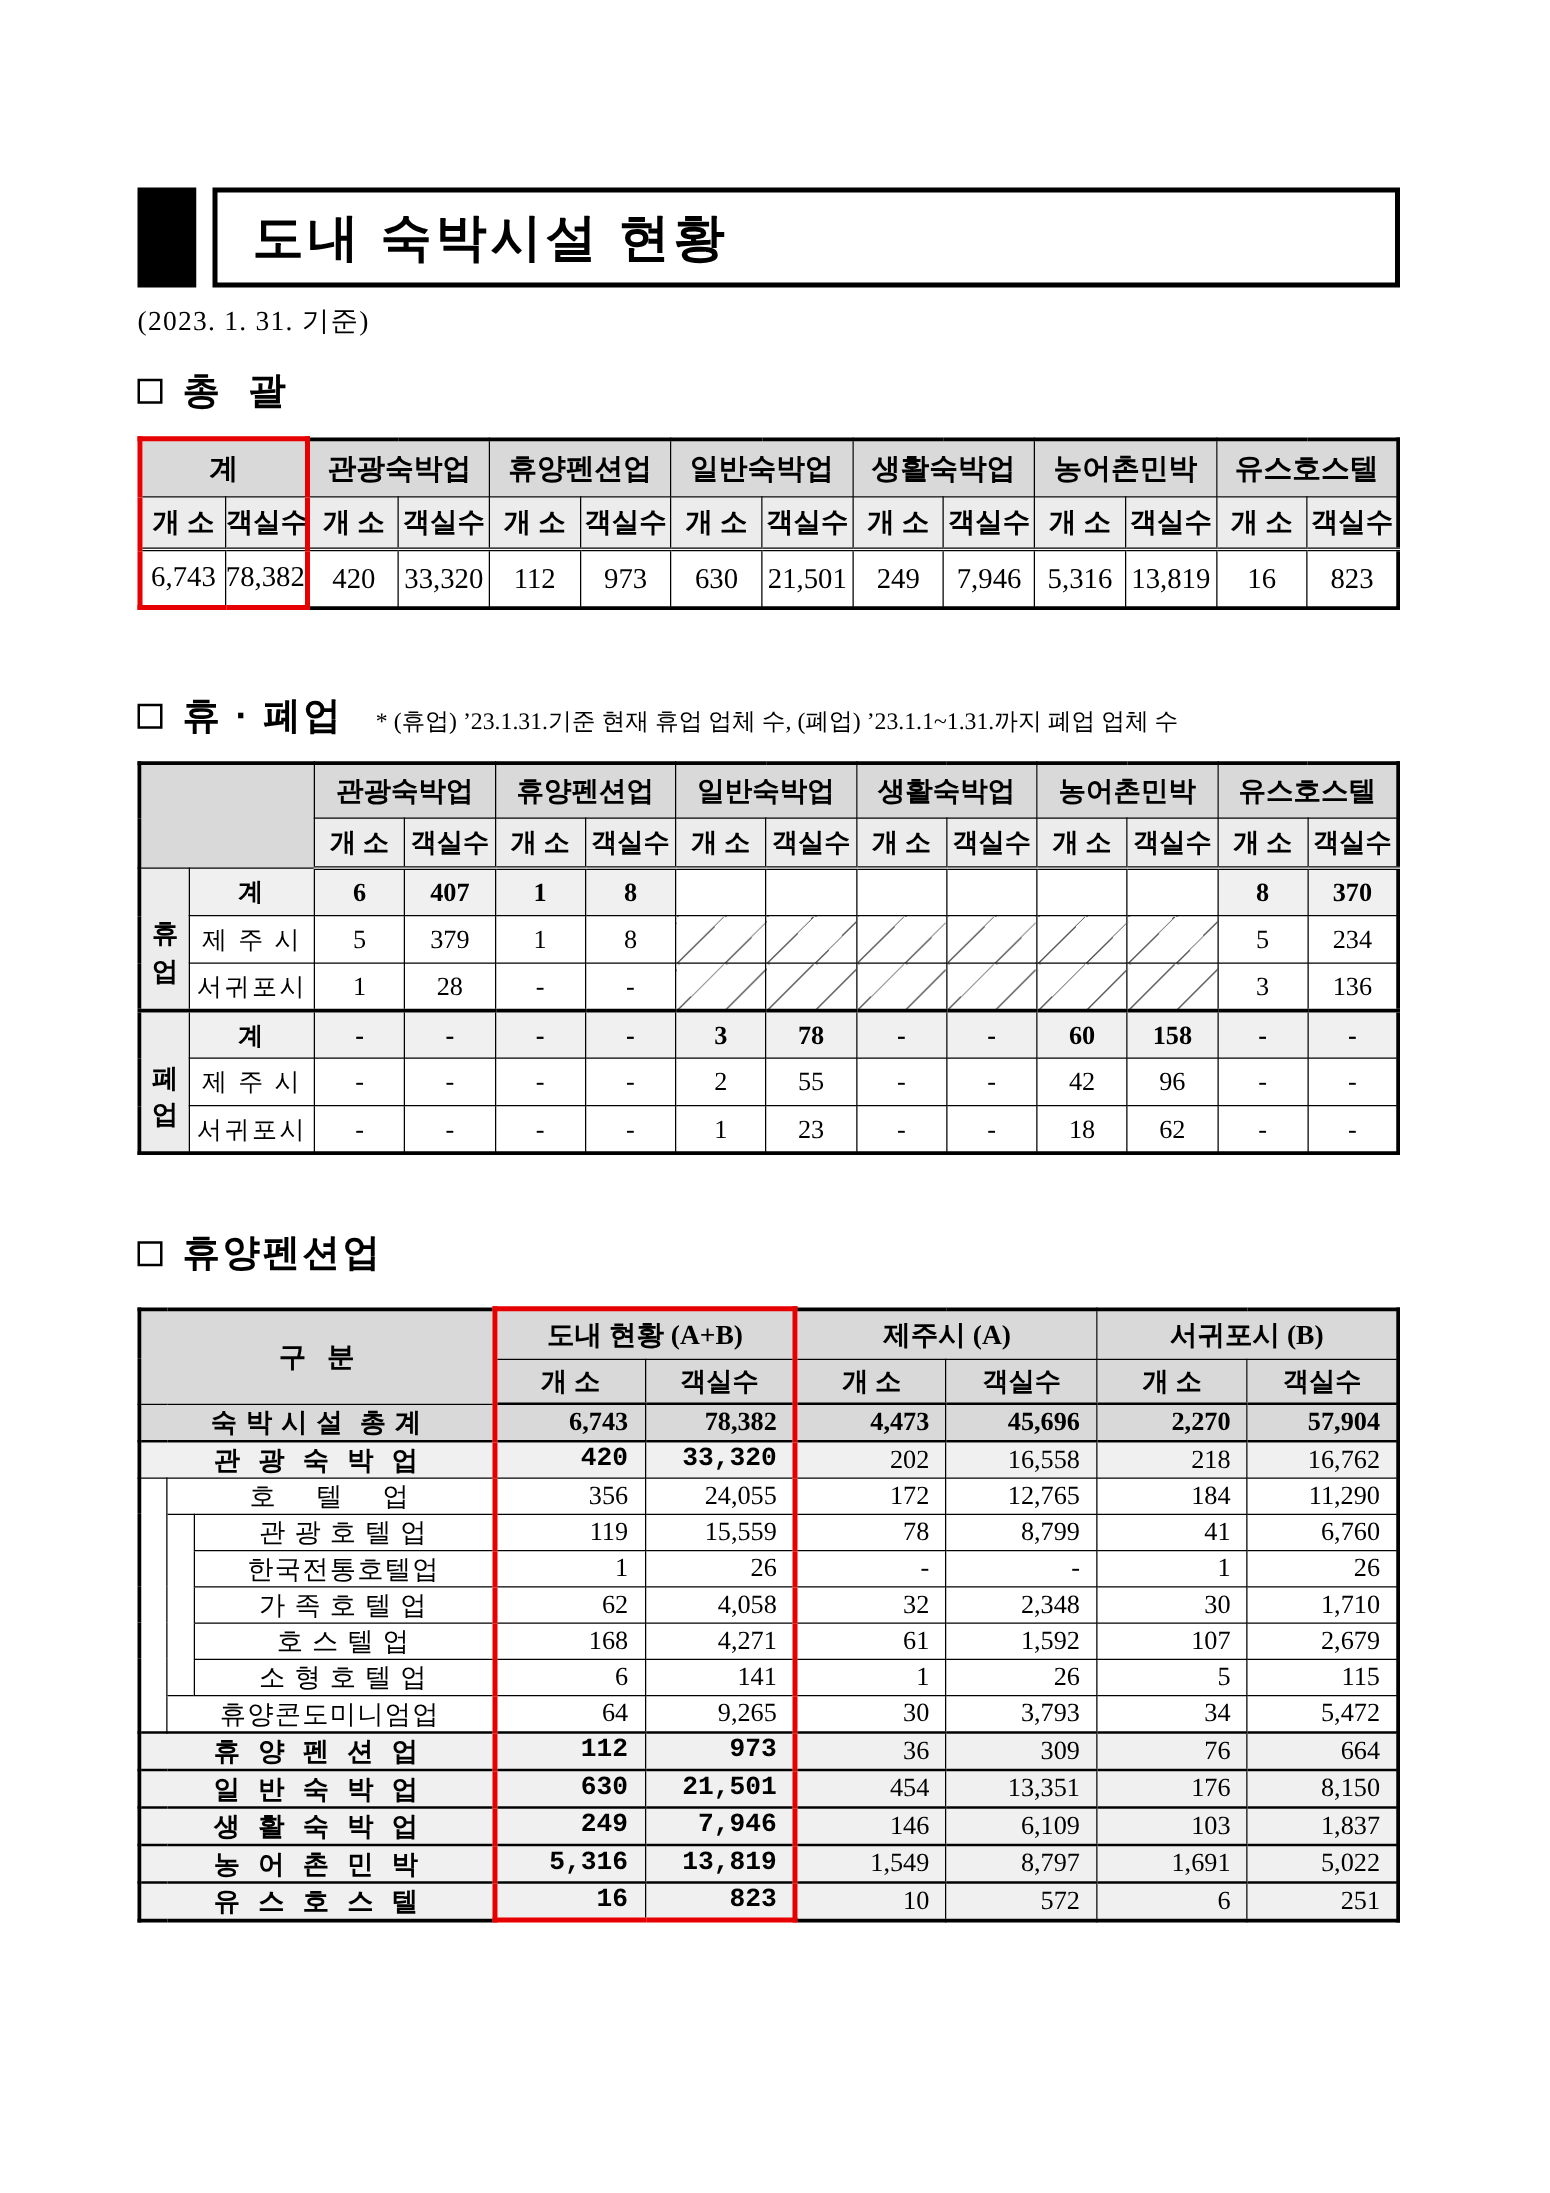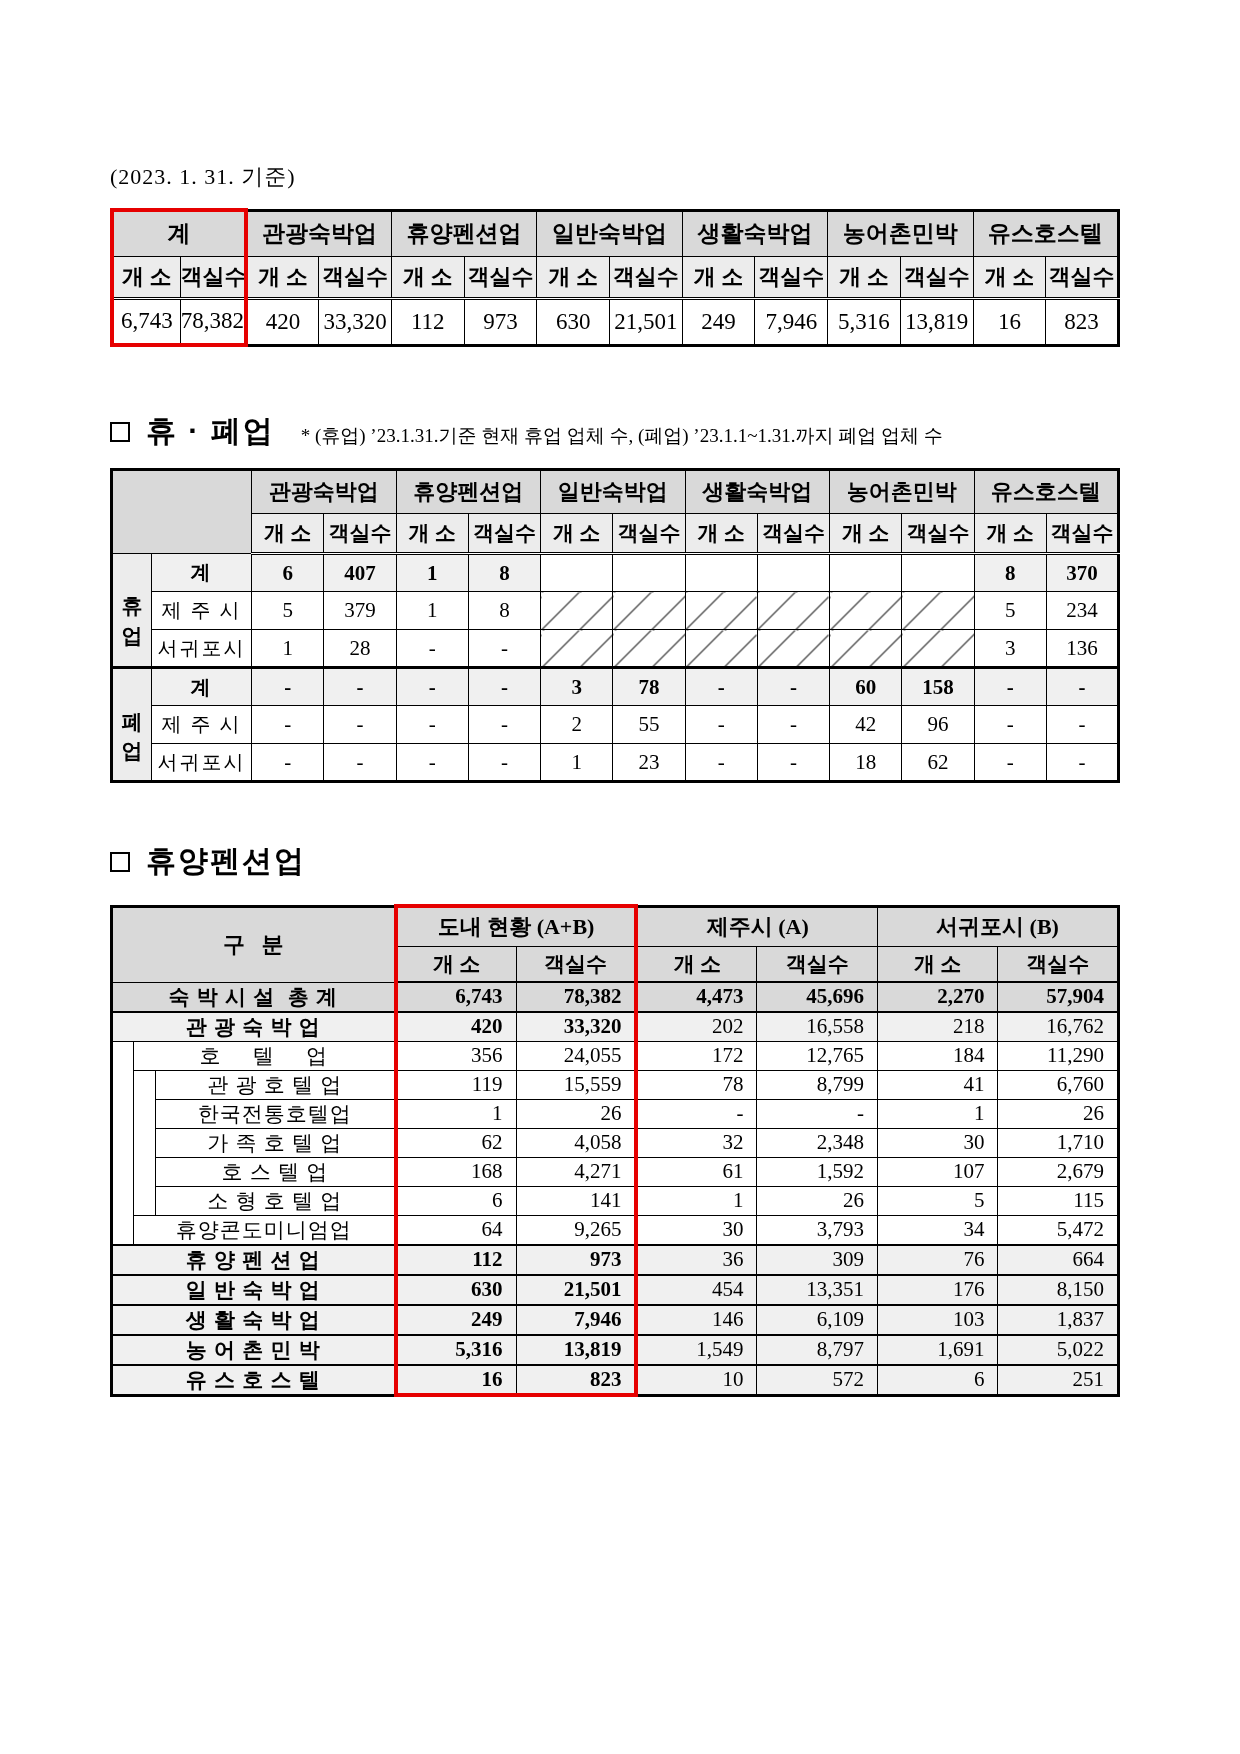--- a/index.html
+++ b/index.html
@@ -79,29 +79,37 @@
   
   .t3{margin-top:22px;}
   .t3 .grp th{height:40px;background:var(--hdr);font-size:22px;}
   .t3 .sub th{height:36px;background:var(--hdr);font-size:21px;border-bottom:2px solid #000;}
   .t3 td{height:29px;font-size:21px;background:#fff;}
   .t3 .lbl{white-space:pre;letter-spacing:1px;}
   .t3 .num{text-align:right;padding-right:13px;}
   .t3 .ind{border-top:none;border-bottom:none;background:#fff;}
   .t3 .r-total td{background:var(--hdr);font-weight:bold;border-bottom:2px solid #000;}
   .t3 .r-top td{background:var(--rowshade);border-top:2px solid #000;}
-  .t3 .r-top .lbl,.t3 .r-top .ab{font-weight:bold;}
+  .t3 .r-top .lbl,.t3 .r-top .ab{font-weight:bold;font-family:Liberation Mono, monospace;}
 </style>
 </head>
 <body>
 
 <div class="page">
 
+  <div class="title-row">
+    <div class="black-block"></div>
+    <div class="title-box">도내 숙박시설 현황</div>
+  </div>
   <div class="date-line">(2023. 1. 31. 기준)</div>
 
+  <div class="sec-head">
+    <div class="sq"></div>
+    <div class="sec-title">총  괄</div>
+  </div>
 
   <table class="t1">
     <colgroup>
       <col style="width:68px">
         <col style="width:66px">
         <col span="12">
     </colgroup>
     <tbody>
         <tr class="grp">
       <th colspan="2" class="rt rl rr">계</th>

